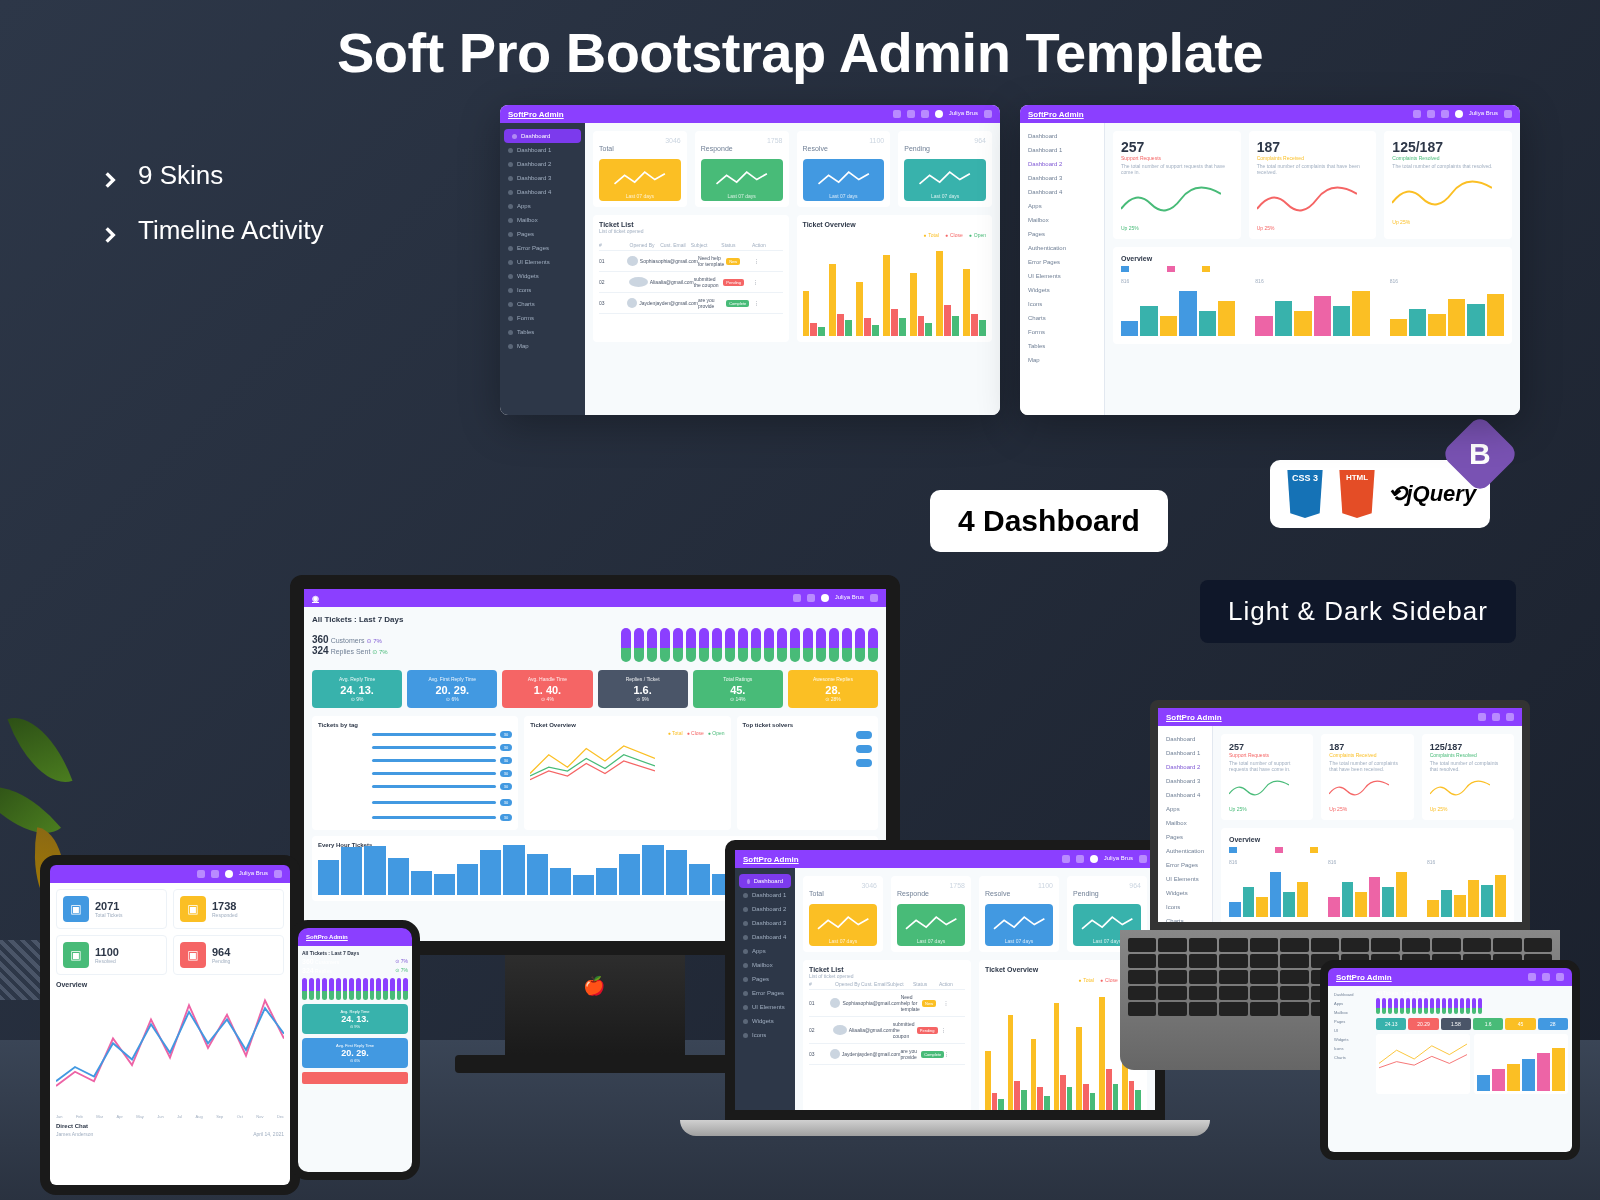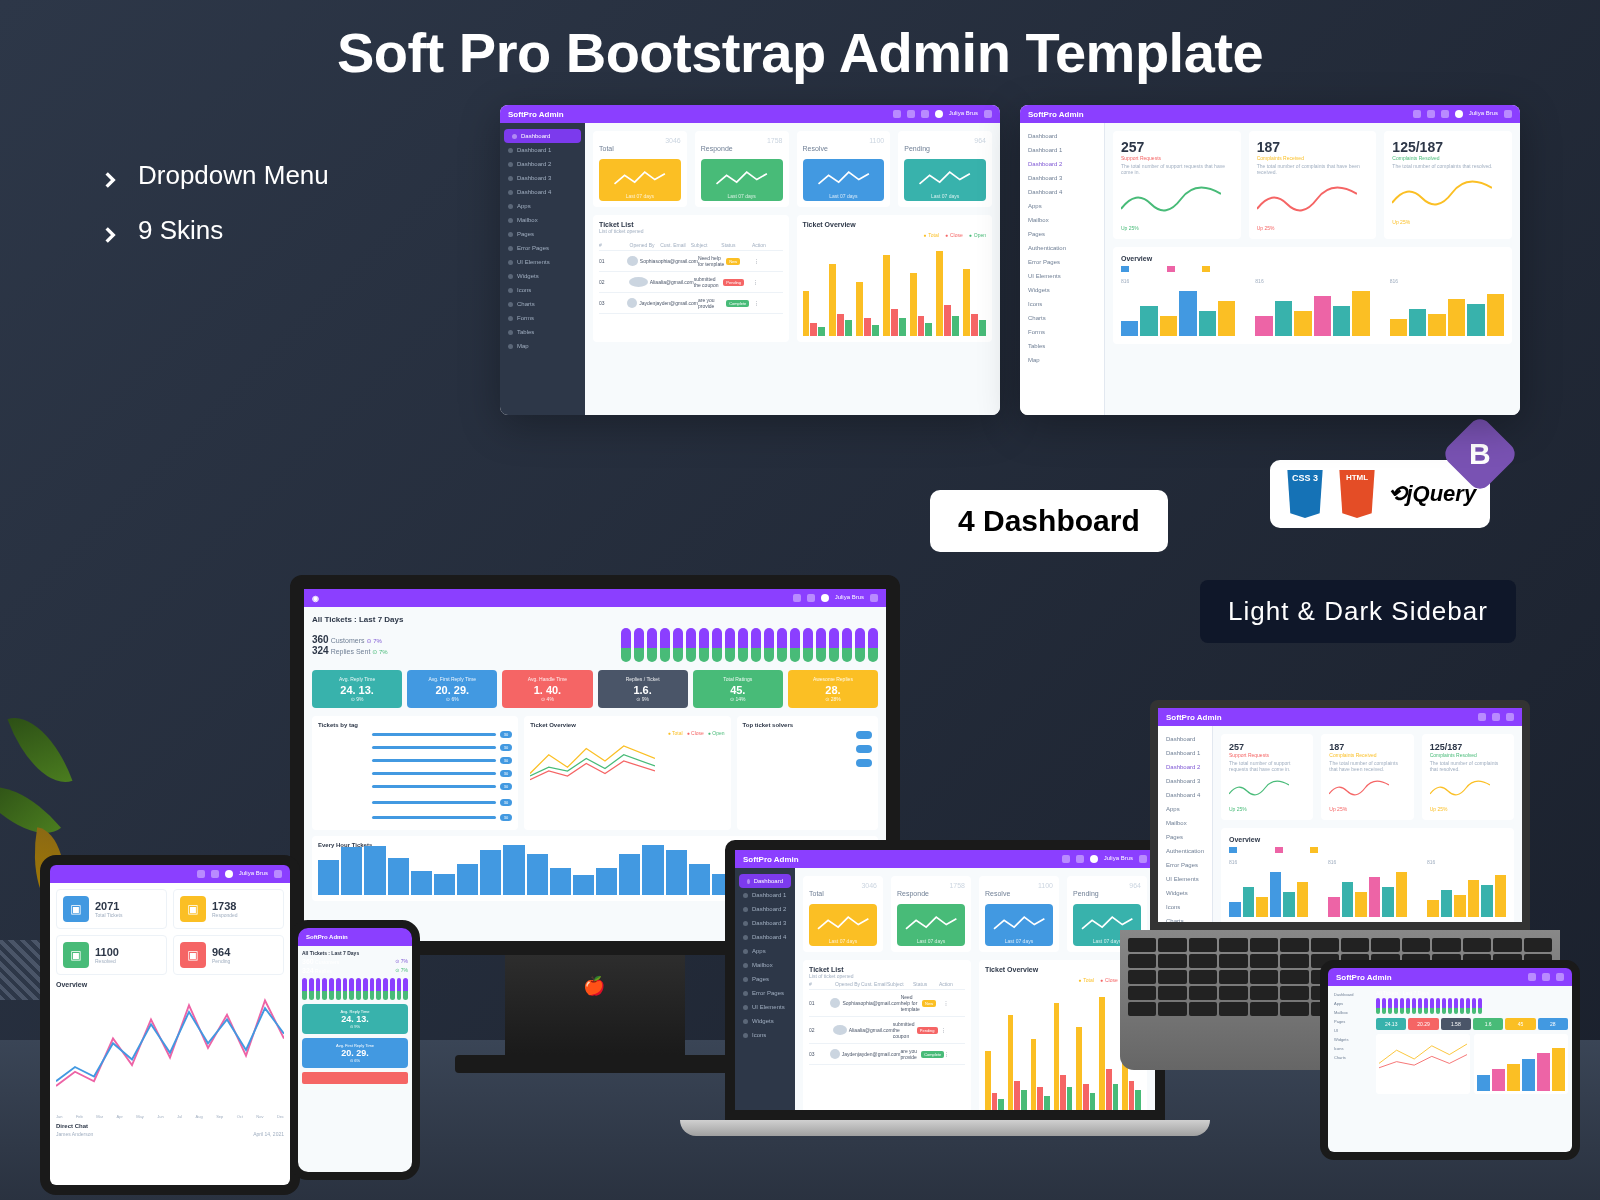--- a/index.html
+++ b/index.html
@@ -103,21 +103,21 @@
   overflow: hidden;
 }
 .ss-header {
   background: #8b3fff;
   height: 18px;
   display: flex;
   align-items: center;
   padding: 0 8px;
   justify-content: space-between;
 }
-.ss-header-brand { color: #fff; font-size: 8px; font-weight: 600; }
+.ss-header-brand { color: #fff; font-size: 8px; font-weight: 600; text-decoration: underline; }
 .ss-header-icons { display: flex; gap: 6px; }
 .ss-header-icons span { width: 8px; height: 8px; background: rgba(255,255,255,0.4); border-radius: 2px; }
 
 
 .ss1 { top: 105px; left: 500px; width: 500px; height: 310px; }
 .ss1-body { display: flex; height: calc(100% - 18px); }
 .ss1-sidebar { width: 85px; background: #2d3748; padding: 6px 0; }
 .ss1-side-item { color: #a0aec0; font-size: 6px; padding: 4px 8px; display: flex; align-items: center; gap: 4px; }
 .ss1-side-item.active { background: #7c3aed; color: #fff; border-radius: 4px; margin: 0 4px; }
 .ss1-side-dot { width: 5px; height: 5px; background: currentColor; opacity: 0.4; border-radius: 50%; }
@@ -331,27 +331,27 @@
   <div class="plant-pot"></div>
 </div>
 
 <h1 class="page-title">Soft Pro Bootstrap Admin Template</h1>
 
 <div class="feature-list">
   <div class="feature-item">
     <span class="chevron-icon"><svg viewBox="0 0 24 24" fill="none" stroke="#fff" stroke-width="4">
           <polyline points="8,4 16,12 8,20"></polyline>
         </svg></span>
-    <span>Dropdown Menu</span>
+    <span>9 Skins</span>
   </div>
   <div class="feature-item">
     <span class="chevron-icon"><svg viewBox="0 0 24 24" fill="none" stroke="#fff" stroke-width="4">
           <polyline points="8,4 16,12 8,20"></polyline>
         </svg></span>
-    <span>9 Skins</span>
+    <span>Timeline Activity</span>
   </div>
 </div>
 
 <div class="badge-4dash">4 Dashboard</div>
 
 <div class="tech-badges">
   <div class="tech-css3"></div>
   <div class="tech-html5"></div>
   <span class="tech-jquery">⟲<span>jQuery</span></span>
   <div class="tech-bootstrap">

